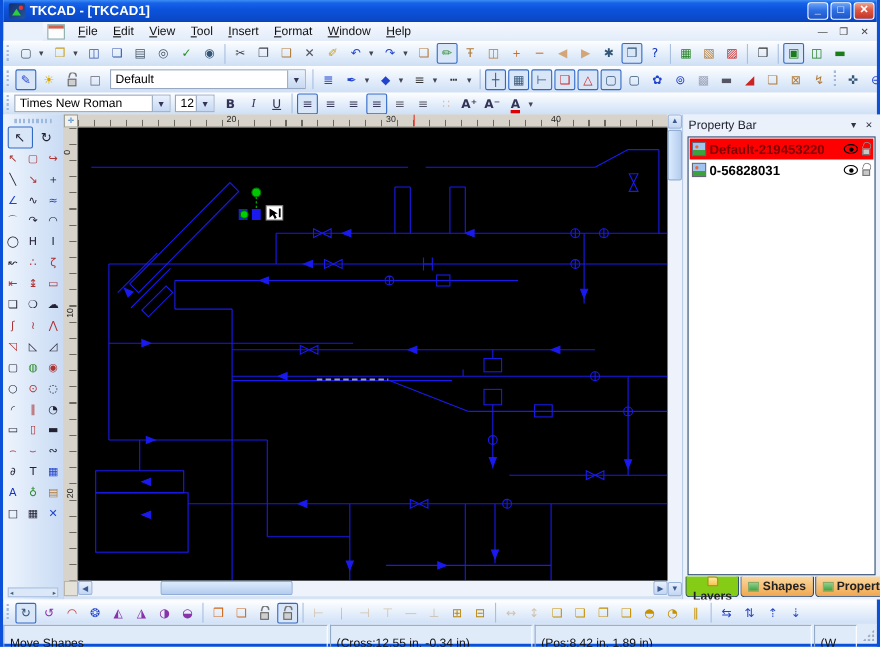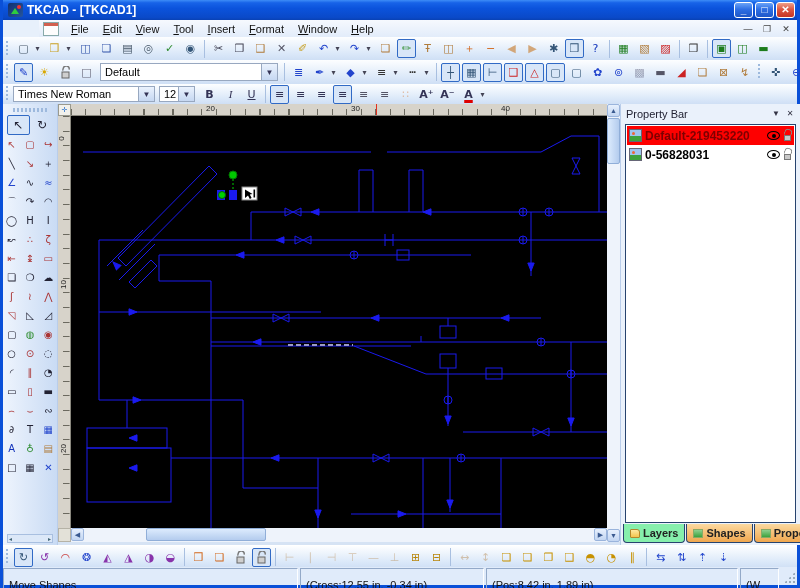--- a/index.html
+++ b/index.html
@@ -117,21 +117,21 @@
   .lrow{height:19px;display:flex;align-items:center;padding:0 2px;gap:3px;}
   .lrow.sel{background:#fe0000;}
   .lrow .lname{flex:1;font-weight:bold;font-size:12px;color:#000;white-space:nowrap;overflow:hidden;}
   .lrow.sel .lname{color:#7e0000;}
   .limg{width:13px;height:13px;flex:none;border:1px solid #667;box-sizing:border-box;
     background:linear-gradient(180deg,#9fc4ef 0 55%,#3da23d 55% 100%);position:relative;}
   .limg:before{content:"";position:absolute;left:2px;top:2px;width:3px;height:3px;border-radius:50%;background:#e63;}
   .tabs{position:absolute;left:2px;right:2px;bottom:2px;height:19px;display:flex;gap:1px;align-items:stretch;}
   .tab{display:flex;align-items:center;gap:3px;padding:0 6px;border:1px solid #27436e;border-top:none;
     border-radius:0 0 4px 4px;background:linear-gradient(180deg,#fbd9a0,#f0a74f);font-weight:bold;font-size:11px;color:#222;}
-  .tab.active{background:#86efac;}
+  .tab.active{background:#84cc16;flex-direction:column;}
   .tabicon{width:10px;height:9px;flex:none;border:1px solid #8a6;box-sizing:border-box;background:linear-gradient(180deg,#8fd08f,#3da23d);}
   .tabicon.folder{background:linear-gradient(180deg,#ffe9a0,#f4c54f);border-color:#b5872a;border-radius:1px 3px 1px 1px;}
 
   
   #tbb{top:545px;height:22px;border-top:1px solid #fff;}
   .statusbar{position:absolute;left:0;top:567px;right:0;height:18px;background:#e0ebfa;
     display:flex;align-items:stretch;gap:2px;padding:1px 1px 1px 0;box-sizing:border-box;}
   .seg{border:1px solid;border-color:#93a9c8 #fdfeff #fdfeff #93a9c8;display:flex;align-items:center;
     padding:16px 5px;font-size:11px;color:#111;white-space:nowrap;overflow:hidden;box-sizing:border-box;}
   .seg.s1{width:295px;} .seg.s2{width:184px;} .seg.s3{width:252px;} .seg.s4{flex:1;}

